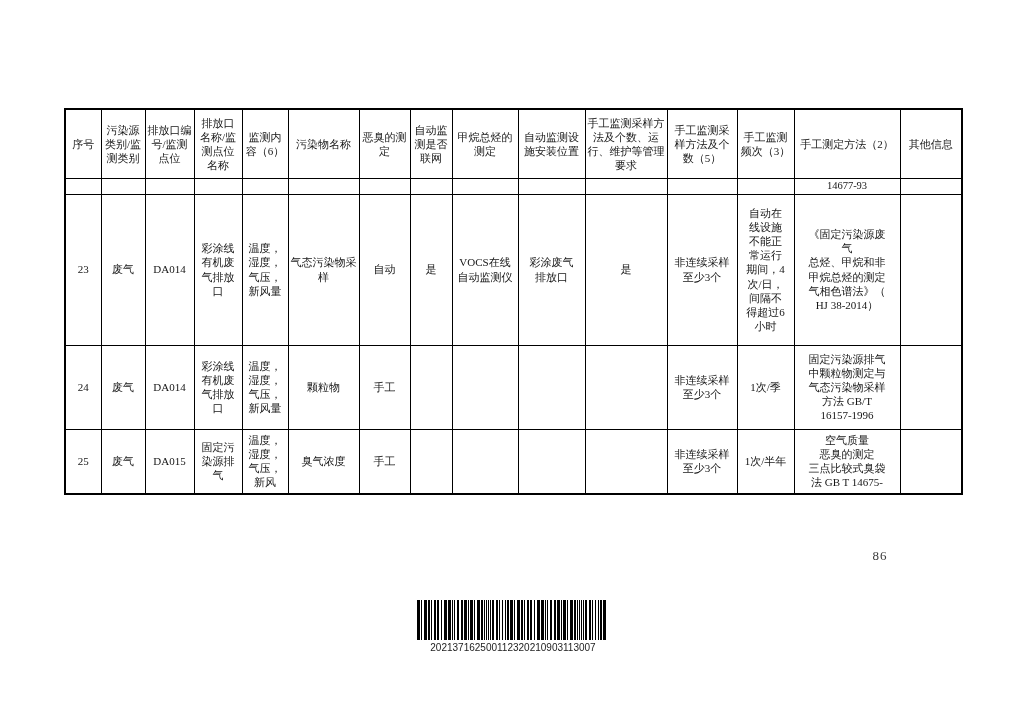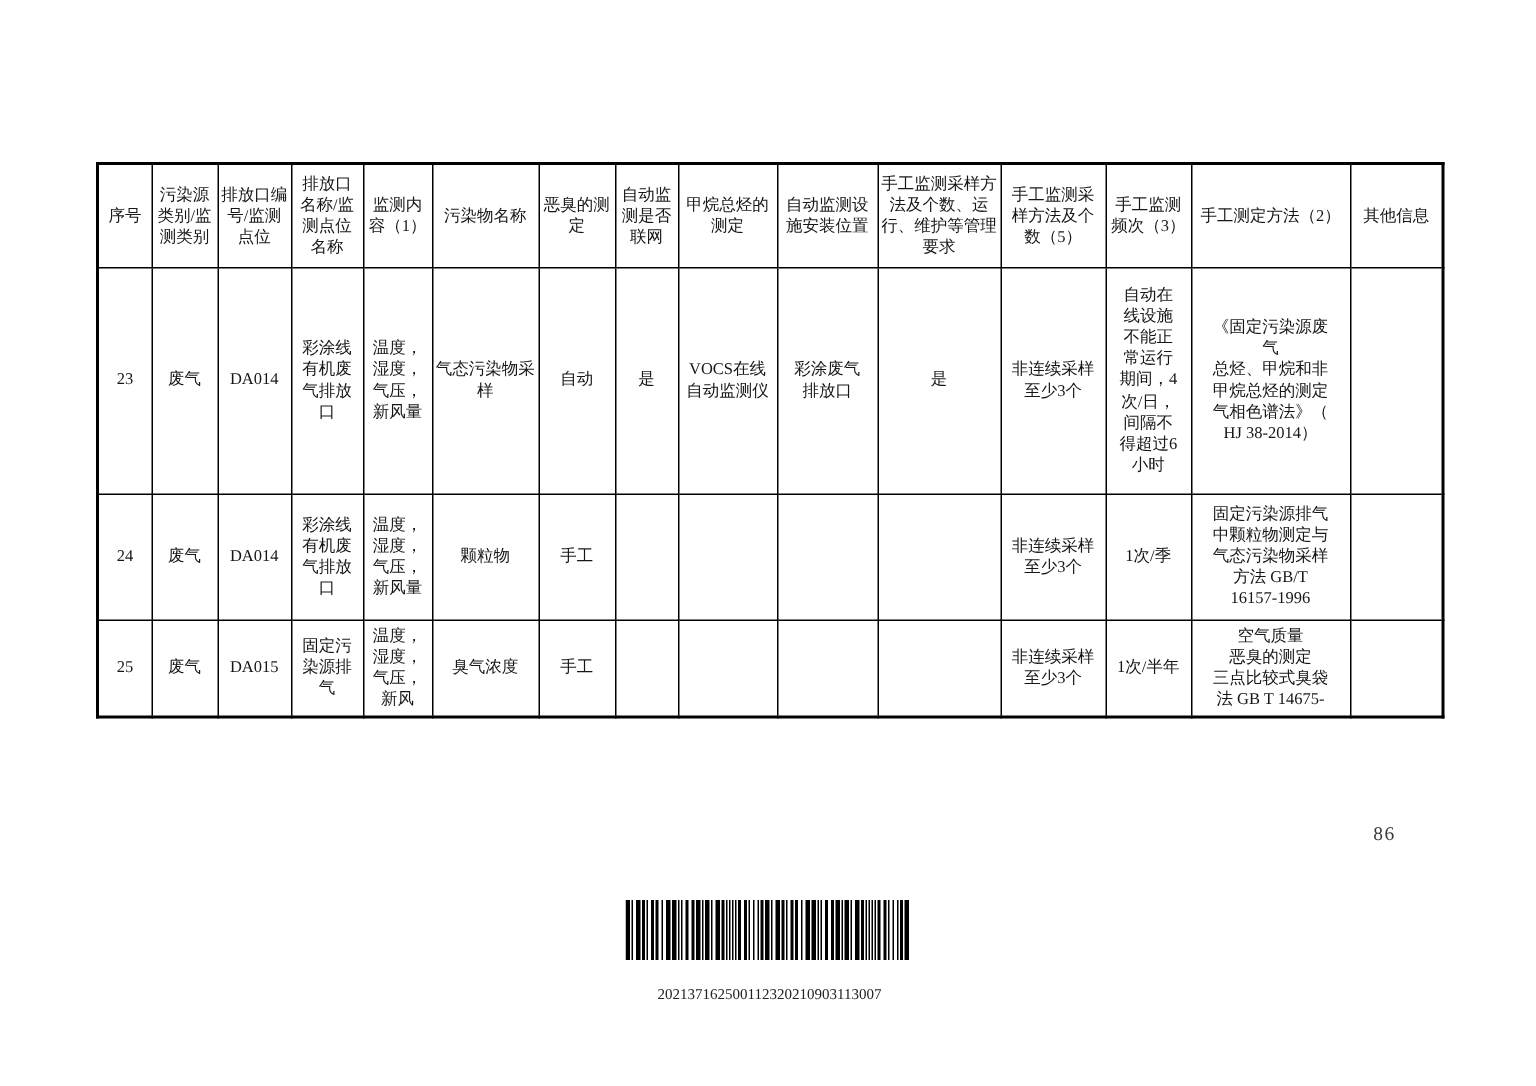--- a/index.html
+++ b/index.html
@@ -25,31 +25,31 @@
     color:#161616;
   }
   tr.r-head{height:69px;}
   tr.r-carry{height:16px;}
   tr.r-carry td{font-size:10.5px;padding:0 2px;}
   tr.r-23{height:151px;}
   tr.r-24{height:84px;}
   tr.r-25{height:65px;}
 
   .page-number{
-    position:absolute;left:903px;top:548px;width:40px;
+    position:absolute;left:860px;top:548px;width:40px;
     font-size:13px;color:#3a3a3a;text-align:center;
     letter-spacing:1px;
   }
 
   .barcode-wrap{position:absolute;left:417px;top:600px;width:192px;}
   .barcode-bars{display:flex;align-items:stretch;height:40px;width:192px;overflow:hidden;}
   .barcode-bars .bar{background:#000;height:100%;flex:0 0 auto;}
   .barcode-number{
-    margin-top:18px;width:192px;text-align:center;
-    font-family:Liberation Serif, serif;
+    margin-top:2px;width:192px;text-align:center;
+    font-family:Liberation Sans, sans-serif;
     font-size:10px;color:#222;letter-spacing:0px;white-space:nowrap;
   }
 </style>
 </head>
 <body>
 
 <div class="page">
 
   <table class="monitoring">
     <colgroup>
@@ -69,33 +69,50 @@
         <col style="width:106px">
         <col style="width:62px">
     </colgroup>
 
     <tbody>
         <tr class="r-head">
       <th>序号</th>
       <th>污染源类别/监测类别</th>
       <th>排放口编号/监测点位</th>
       <th>排放口名称/监测点位名称</th>
-      <th>监测内容（1）</th>
+      <th>监测内容（6）</th>
       <th>污染物名称</th>
       <th>恶臭的测定</th>
       <th>自动监测是否联网</th>
       <th>甲烷总烃的测定</th>
       <th>自动监测设施安装位置</th>
       <th>手工监测采样方法及个数、运行、维护等管理要求</th>
       <th>手工监测采样方法及个数（5）</th>
       <th>手工监测频次（3）</th>
       <th>手工测定方法（2）</th>
       <th>其他信息</th>
     </tr>
 
+    <tr class="r-carry">
+      <td></td>
+      <td></td>
+      <td></td>
+      <td></td>
+      <td></td>
+      <td></td>
+      <td></td>
+      <td></td>
+      <td></td>
+      <td></td>
+      <td></td>
+      <td></td>
+      <td></td>
+      <td>14677-93</td>
+      <td></td>
+    </tr>
 
     <tr class="r-23">
       <td>23</td>
       <td>废气</td>
       <td>DA014</td>
       <td>彩涂线有机废气排放口</td>
       <td>温度，
 湿度，
 气压，
 新风量</td>

